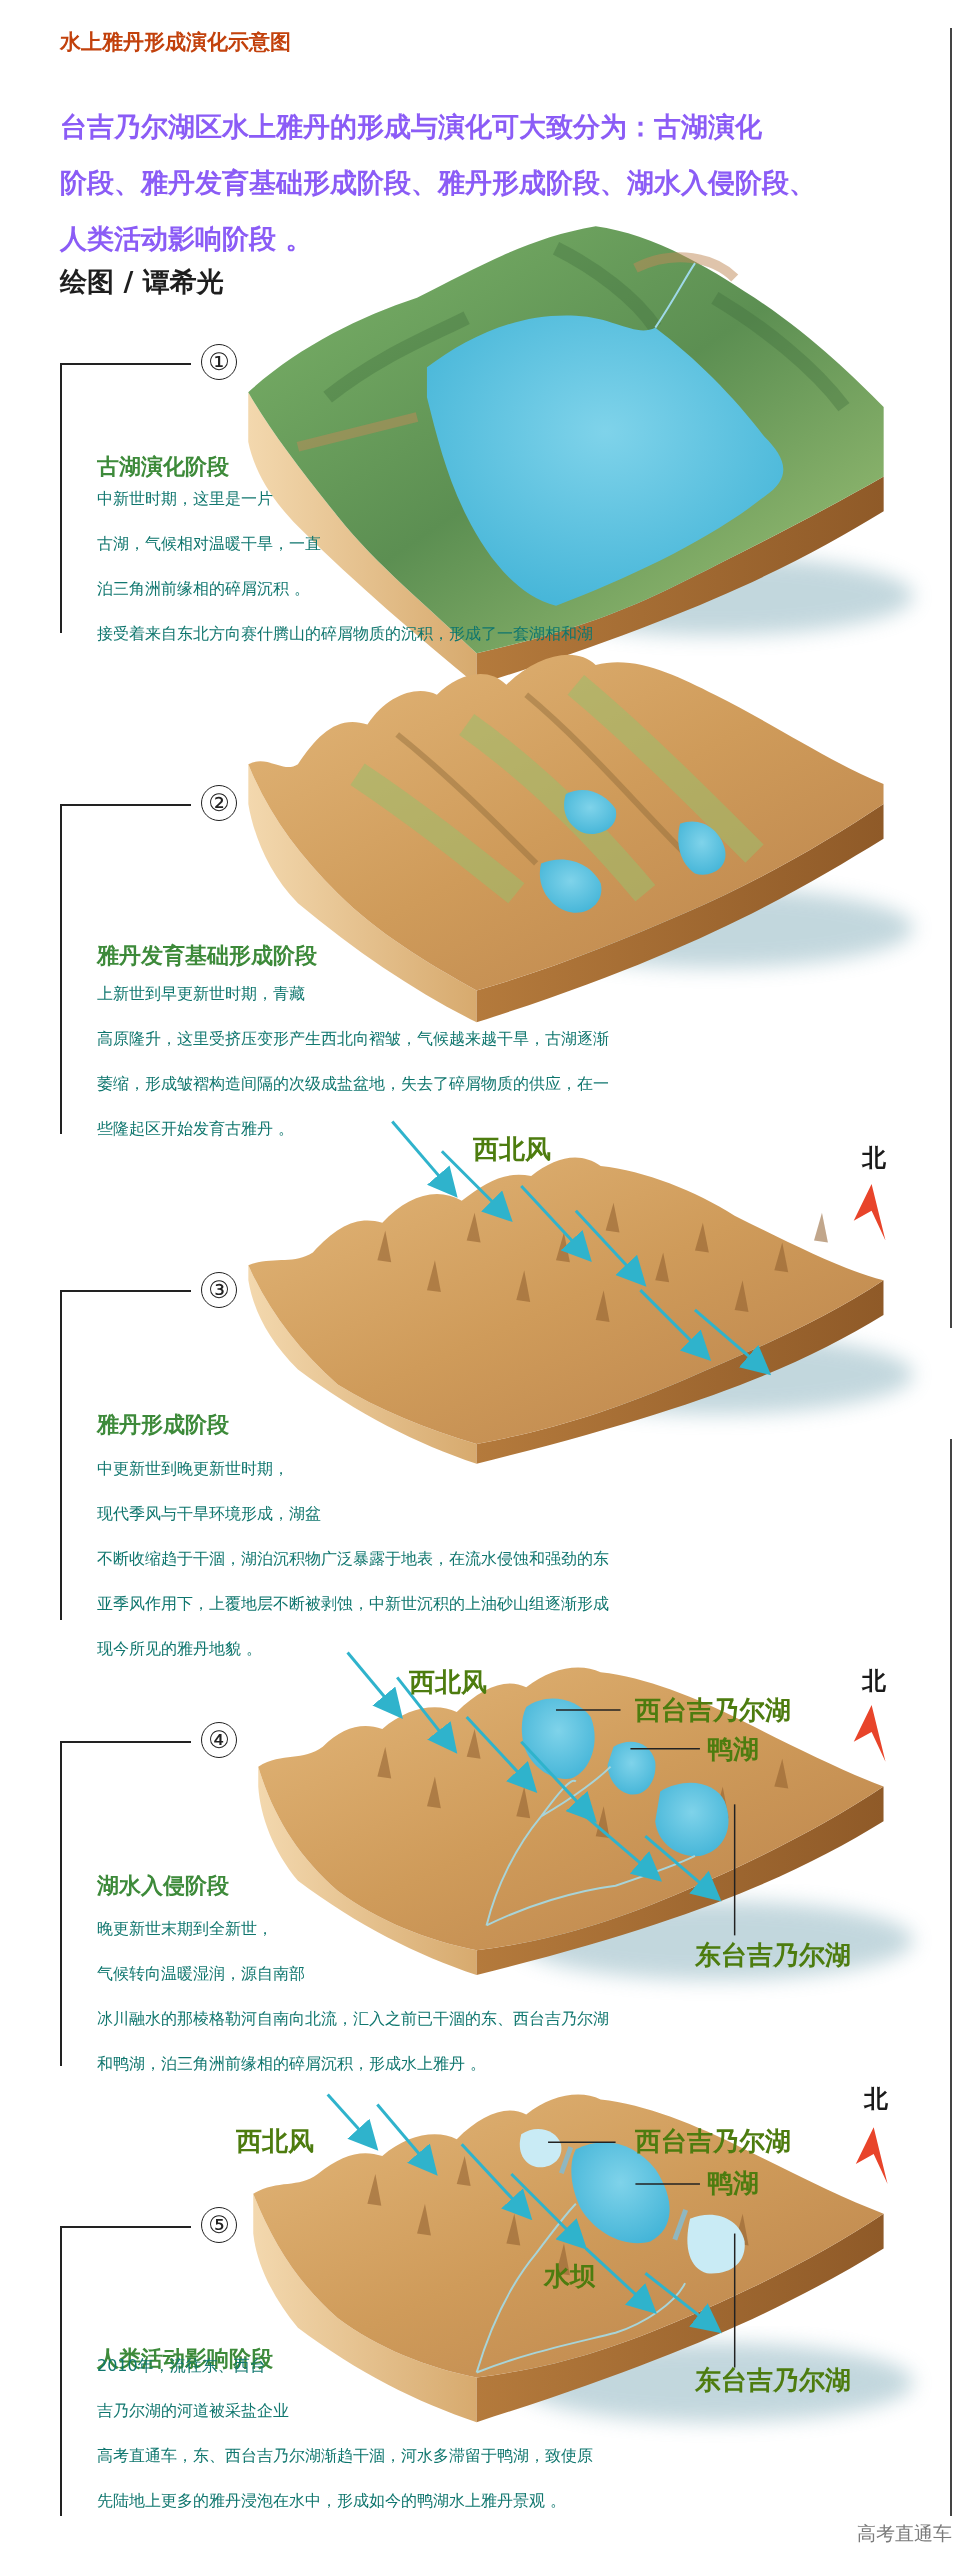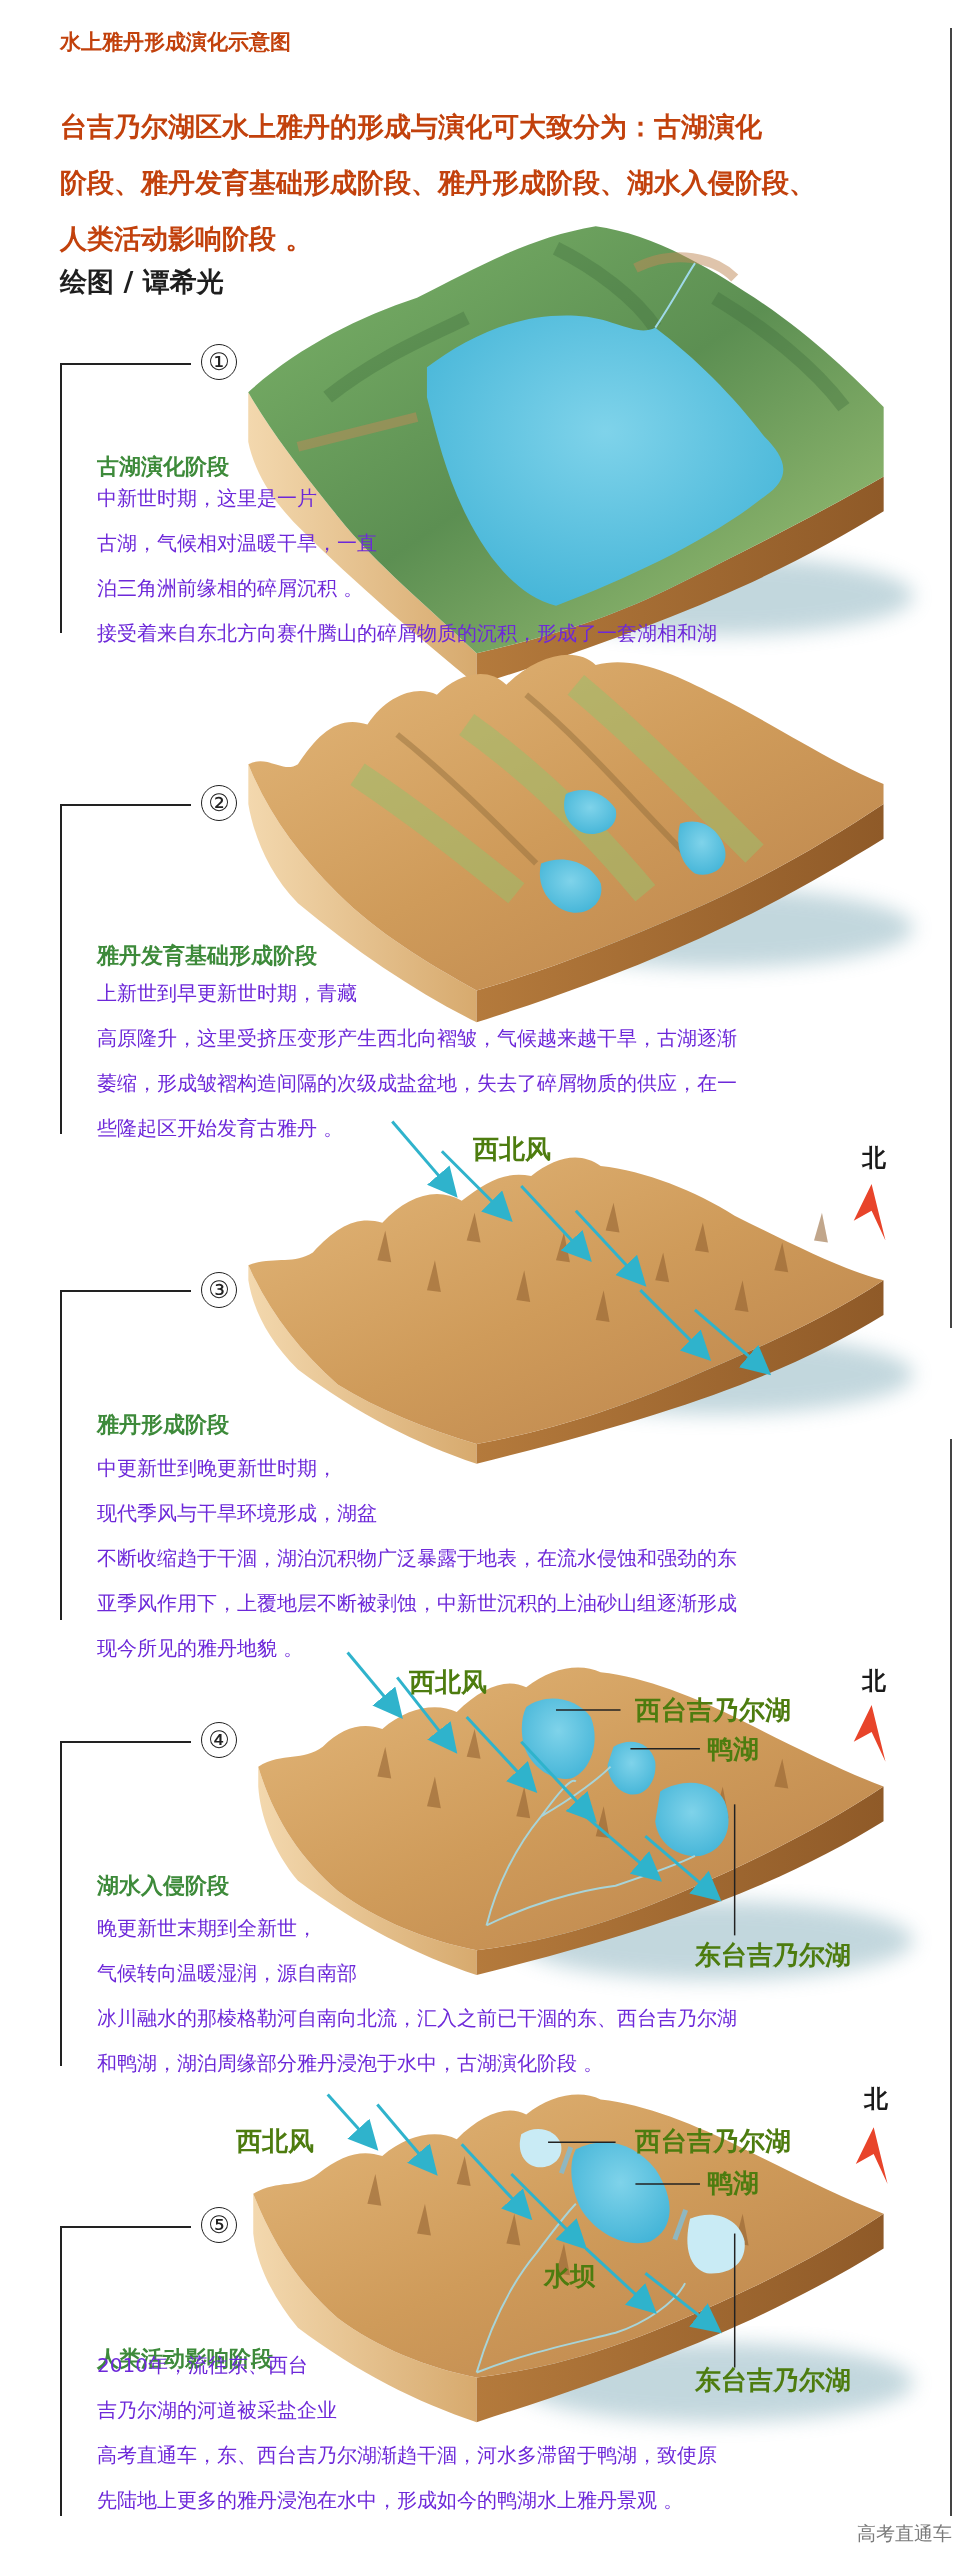--- a/index.html
+++ b/index.html
@@ -1,25 +1,25 @@
 <!DOCTYPE html>
 <html><head>
 <meta charset="utf-8">
 <style>
   html,body{margin:0;padding:0;background:#ffffff;}
   body{width:980px;height:2576px;position:relative;overflow:hidden;font-family:"DejaVu Sans","Liberation Sans",sans-serif;}
   .abs{position:absolute;}
   .title{left:60px;top:28px;font-size:21px;font-weight:700;color:#c2410c;letter-spacing:0px;white-space:nowrap;}
-  .intro{left:60px;top:99px;width:854px;font-size:27px;line-height:56px;color:#c2410c;font-weight:600;}
+  .intro{left:60px;top:99px;width:854px;font-size:27px;line-height:56px;color:#8b5cf6;font-weight:600;}
   .credit{left:60px;top:264px;font-size:27px;color:#1e1e1e;font-weight:600;}
   .rborder{left:950px;width:2px;background:#444;}
   .leader{border-left:2px solid #222;border-top:2px solid #222;}
   .circnum{width:34px;height:34px;border:1.5px solid #222;border-radius:50%;font-size:24px;line-height:34px;text-align:center;color:#222;background:#fff;}
   .stage-title{font-size:22px;font-weight:700;color:#3d8a3a;white-space:nowrap;}
-  .stage-line{font-size:20px;line-height:45px;color:#6d28d9;white-space:nowrap;}
+  .stage-line{font-size:16px;line-height:45px;color:#0f766e;white-space:nowrap;}
   .lbl{font-size:26px;font-weight:700;color:#4d7c0f;white-space:nowrap;}
   .north{font-size:24px;font-weight:700;color:#1a1a1a;}
   .watermark{right:28px;top:2521px;font-size:19px;color:#7a7a7a;}
   svg{position:absolute;overflow:visible;}
 </style>
 </head>
 <body>
 
 <svg width="0" height="0" style="position:absolute">
   <defs>
@@ -212,21 +212,21 @@
   <div class="abs lbl" style="left:695px;top:1938px;">东台吉乃尔湖</div>
 
   <div class="abs leader" style="left:60px;top:1741px;width:129px;height:323px;"></div>
   <div class="abs circnum" style="left:201px;top:1722px;">④</div>
 
   <div class="abs stage-title" style="left:97px;top:1871px;">湖水入侵阶段</div>
   <div class="abs" style="left:97px;top:1906px;">
     <div class="stage-line">晚更新世末期到全新世，</div>
     <div class="stage-line">气候转向温暖湿润，源自南部</div>
     <div class="stage-line">冰川融水的那棱格勒河自南向北流，汇入之前已干涸的东、西台吉乃尔湖</div>
-    <div class="stage-line">和鸭湖，湖泊周缘部分雅丹浸泡于水中，古湖演化阶段 。</div>
+    <div class="stage-line">和鸭湖，泊三角洲前缘相的碎屑沉积，形成水上雅丹 。</div>
   </div>
 </section>
 
 <section>
   <svg style="left:0;top:0;" width="980" height="2576" viewBox="0 0 987 2595">
     <ellipse cx="720" cy="2400" rx="200" ry="40" fill="#7aa7b5" opacity="0.45" filter="url(#shadow)"></ellipse>
     <path d="M255,2210 C275,2260 300,2300 340,2335 C380,2365 430,2385 480,2395 L480,2440 C420,2420 360,2390 300,2345 C275,2315 258,2280 255,2250 Z" fill="url(#sideLeft)"></path>
     <path d="M480,2395 C560,2385 620,2365 690,2335 C760,2305 830,2270 890,2230 L890,2265 C800,2320 700,2370 480,2440 Z" fill="url(#sideRight)"></path>
     <path d="M255,2210 C280,2195 300,2205 320,2190 C345,2170 365,2165 385,2172 C410,2150 440,2145 460,2155 C485,2130 510,2120 530,2130 C555,2110 585,2105 605,2115 C650,2120 700,2140 750,2165 C800,2190 850,2215 890,2230 C830,2270 760,2305 690,2335 C620,2365 560,2385 480,2395 C430,2385 380,2365 340,2335 C300,2300 275,2260 255,2210 Z" fill="url(#sandTop)"></path>
     <g fill="#8f5e2e" opacity="0.55">

